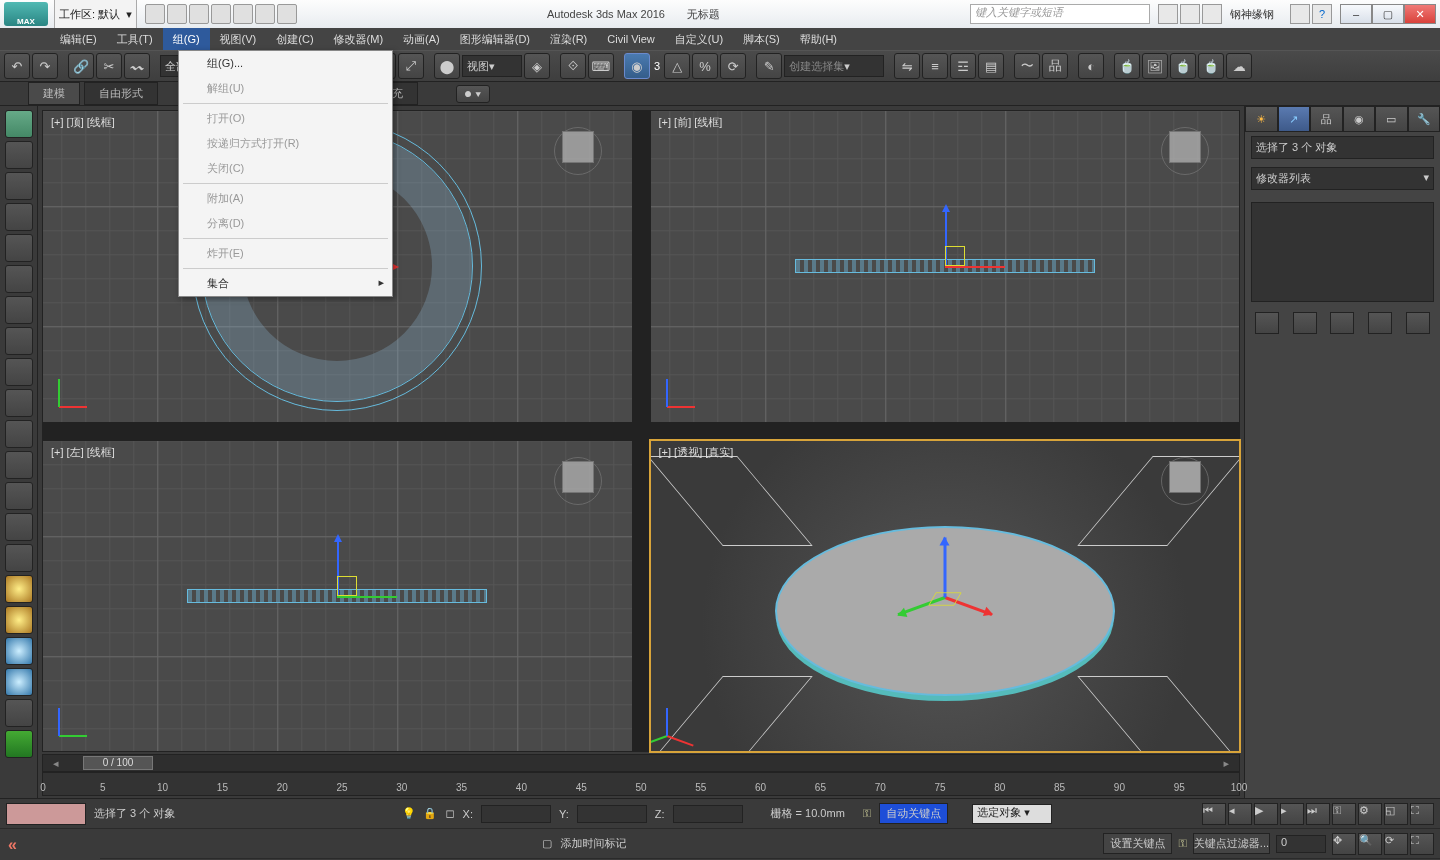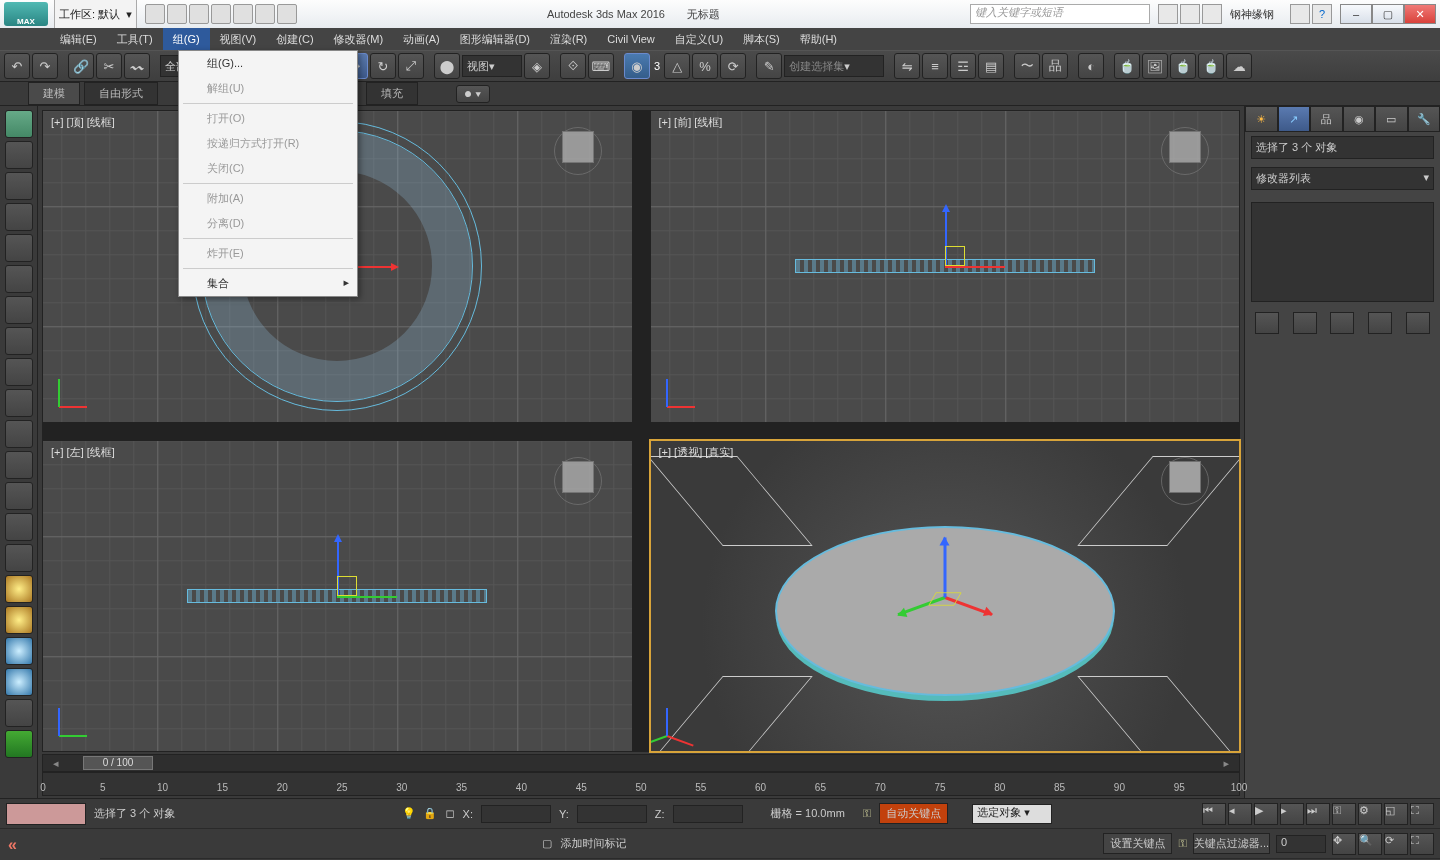--- a/index.html
+++ b/index.html
@@ -20,21 +20,21 @@
 .winbtns{display:flex;margin-left:8px;}
 .winbtns div{width:32px;height:20px;border:1px solid #888;display:flex;align-items:center;justify-content:center;background:linear-gradient(#f7f9fc,#d9e0ea);}
 .winbtns .close{background:linear-gradient(#f07a77,#d9423b);color:#fff;}
 
 
 .menubar{height:22px;background:#444;display:flex;align-items:center;padding:0 50px 0 50px;position:relative;z-index:5;}
 .menubar .item{padding:0 10px;color:#ddd;height:22px;display:flex;align-items:center;cursor:default;}
 .menubar .item.active{background:#2e5a9c;color:#fff;}
 
 
-.dropdown{position:absolute;top:50px;left:178px;width:180px;background:#f4f4f4;border:1px solid #888;box-shadow:2px 2px 6px rgba(0,0,0,.4);z-index:100;color:#333;}
+.dropdown{position:absolute;top:50px;left:178px;width:215px;background:#f4f4f4;border:1px solid #888;box-shadow:2px 2px 6px rgba(0,0,0,.4);z-index:100;color:#333;}
 .dropdown .mitem{padding:5px 14px 5px 28px;position:relative;}
 .dropdown .mitem.disabled{color:#999;}
 .dropdown .sep{height:1px;background:#ccc;margin:2px 4px;}
 .dropdown .mitem .arrow{position:absolute;right:8px;top:5px;}
 
 
 .maintb{height:32px;background:linear-gradient(#4a4a4a,#3e3e3e);border-top:1px solid #555;border-bottom:1px solid #222;display:flex;align-items:center;padding:0 4px;gap:2px;}
 .tbbtn{width:26px;height:26px;background:linear-gradient(#555,#444);border:1px solid #222;border-radius:3px;display:flex;align-items:center;justify-content:center;color:#ccc;font-size:13px;}
 .tbbtn.sel{background:linear-gradient(#5a7aae,#3e5a8a);border-color:#6a8acd;}
 .tbsep{width:6px;}
@@ -447,21 +447,21 @@
     <span>🔒</span>
     <span>◻</span>
     <span>X:</span>
       <div class="coord"></div>
     <span>Y:</span>
       <div class="coord"></div>
     <span>Z:</span>
       <div class="coord"></div>
     <span style="margin-left:20px">栅格 = 10.0mm</span>
     <span style="margin-left:10px;color:#cc9">⚿</span>
-    <div style="background:#c2410c;border:1px solid #222;padding:2px 6px">自动关键点</div>
+    <div style="background:#1d4ed8;border:1px solid #222;padding:2px 6px">自动关键点</div>
     <div class="combo"><span>选定对象</span> ▾</div>
     <div class="btns">
       <div>⏮</div>
       <div>◂</div>
       <div>▶</div>
       <div>▸</div>
       <div>⏭</div>
       <div>⚿</div>
       <div>⚙</div>
       <div>◱</div>

